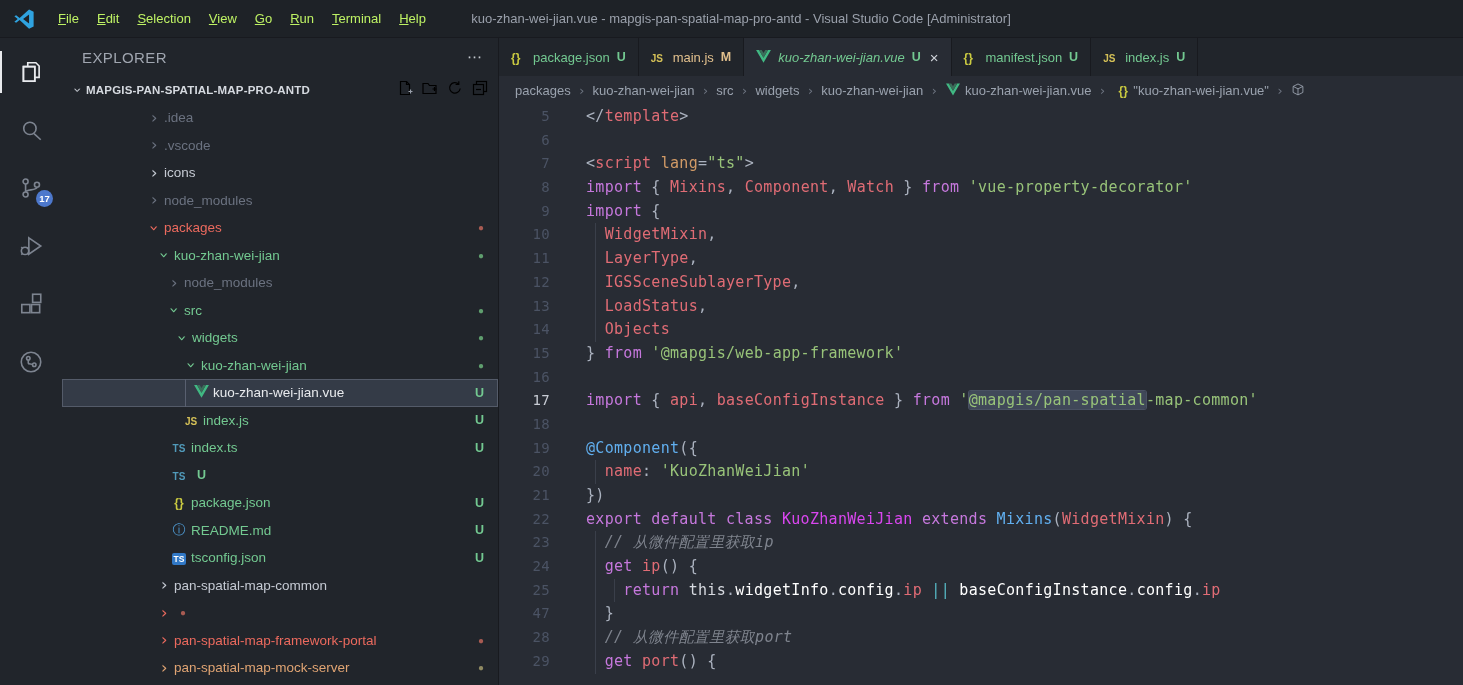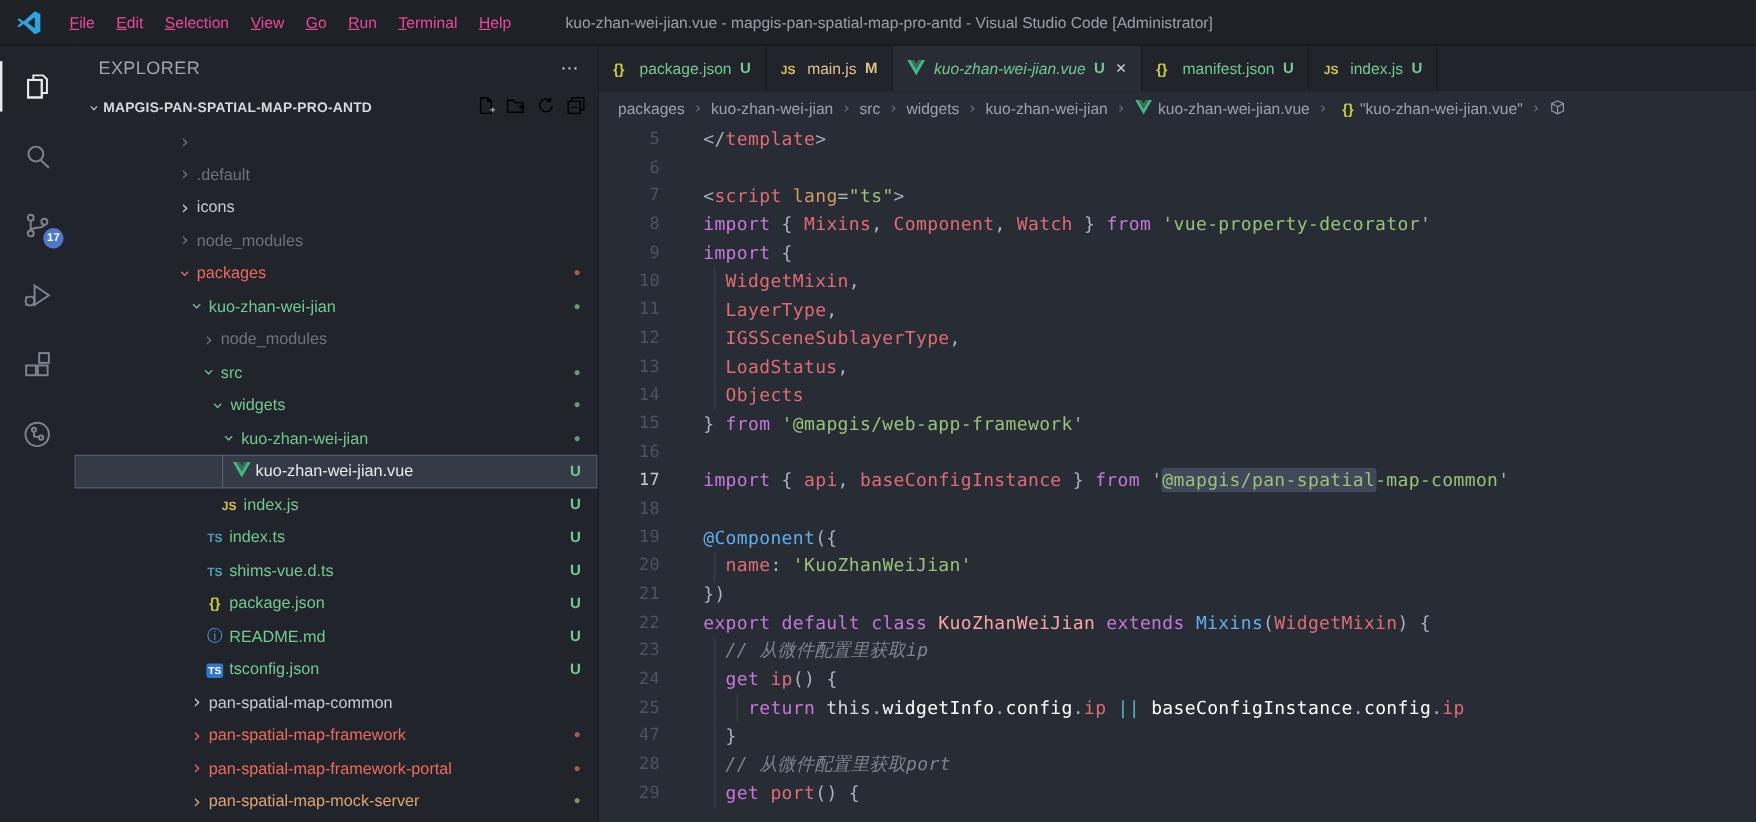--- a/index.html
+++ b/index.html
@@ -2,21 +2,21 @@
 <html><head>
 <meta charset="utf-8">
 <style>
   * { margin:0; padding:0; box-sizing:border-box; }
   html,body { width:1463px; height:685px; overflow:hidden; background:#282c34;
     font-family:"Liberation Sans", sans-serif; }
   .titlebar { height:38px; background:#1e2227; display:flex; align-items:center;
     position:relative; border-bottom:1px solid #181a1f; }
   .vscode-logo { width:22px; height:22px; margin:0 14px 0 13px; flex:none; }
   .menus { display:flex; }
-  .menu-item { display:inline-block; color:#ec4899; font-size:13px; padding:0 9px;
+  .menu-item { display:inline-block; color:#bef264; font-size:13px; padding:0 9px;
     line-height:38px; cursor:default; }
   .menu-item::first-letter { text-decoration:underline; }
   .win-title { position:absolute; left:0; right:0; text-align:center; color:#9aa0ab;
     font-size:13px; pointer-events:none;margin-left:19px; }
   .main { display:flex; height:647px; }
   
   .activitybar { width:62px; background:#21252b; flex:none; display:flex;
     flex-direction:column; align-items:center; padding-top:5px; }
   .ab-item { width:62px; height:58px; display:flex; align-items:center; justify-content:center;
     color:#7d8490; position:relative; }
@@ -79,21 +79,21 @@
   .bc-item svg { width:14px; height:13px; margin-right:5px; }
   
   .code { flex:1; overflow:hidden; font-family:"DejaVu Sans Mono",monospace;
     font-size:15px; letter-spacing:.3px; }
   .code-line { display:flex; height:23.7px; line-height:23.7px; white-space:pre; }
   .ln { width:51px; flex:none; text-align:right; color:#4b5364; font-size:14px; }
   .ln.active { color:#c8ccd4; }
   .lc { flex:1; padding-left:36px; position:relative; min-width:0; }
   .guide { position:absolute; top:0; bottom:0; width:1px; background:#3a3f4a; }
   .tk-kw{color:#c678dd} .tk-var{color:#e06c75} .tk-str{color:#98c379} .tk-fn{color:#61afef}
-  .tk-cls{color:#fca5a5} .tk-prop{color:#ffffff} .tk-op{color:#56b6c2} .tk-pun{color:#abb2bf}
+  .tk-cls{color:#d946ef} .tk-prop{color:#ffffff} .tk-op{color:#56b6c2} .tk-pun{color:#abb2bf}
   .tk-cmt{color:#7f848e;font-style:italic} .tk-attr{color:#d19a66;}
   .tk-white{color:#d7dae0}
   .tk-strhl{color:#98c379;background:#404859;border-radius:2px;box-shadow:0 0 0 1px #4a5263;}
 </style>
 </head>
 <body>
 
 <div class="titlebar">
   <svg class="vscode-logo" viewBox="0 0 24 24">
     <path fill="#2fa3e0" d="M17.5 1.5L7.2 10.9 3.4 8 1.5 9l3.6 3-3.6 3 1.9 1 3.8-2.9 10.3 9.4 5-2.4v-16zM17.5 7v10L11 12z"></path>
@@ -184,24 +184,25 @@
           <span><svg viewBox="0 0 16 16" fill="none" stroke="currentColor" stroke-width="1.2">
               <rect x="4.5" y="1.5" width="10" height="10"></rect>
               <rect x="1.5" y="4.5" width="10" height="10" fill="#21252b"></rect>
               <path d="M4 9.5h5"></path>
             </svg></span>
         </span>
     </div>
     <div class="tree" id="tree">
         <div class="tree-row" style="padding-left: 84px;">
           <span class="t-chev c-ignored">›</span>
+          <span class="t-label c-ignored">.idea</span>
         </div>
         <div class="tree-row" style="padding-left: 84px;">
           <span class="t-chev c-ignored">›</span>
-          <span class="t-label c-ignored">.default</span>
+          <span class="t-label c-ignored">.vscode</span>
         </div>
         <div class="tree-row" style="padding-left: 84px;">
           <span class="t-chev c-normal">›</span>
           <span class="t-label c-normal">icons</span>
         </div>
         <div class="tree-row" style="padding-left: 84px;">
           <span class="t-chev c-ignored">›</span>
           <span class="t-label c-ignored">node_modules</span>
         </div>
         <div class="tree-row" style="padding-left: 84px;">
@@ -246,21 +247,20 @@
           <span class="t-label c-green">index.js</span>
           <span class="t-right c-green">U</span>
         </div>
         <div class="tree-row" style="padding-left: 107px;">
           <span class="t-icon"><span class="i-ts">TS</span></span>
           <span class="t-label c-green">index.ts</span>
           <span class="t-right c-green">U</span>
         </div>
         <div class="tree-row" style="padding-left: 107px;">
           <span class="t-icon"><span class="i-ts">TS</span></span>
-          <span class="t-label c-green">shims-vue.d.ts</span>
           <span class="t-right c-green">U</span>
         </div>
         <div class="tree-row" style="padding-left: 107px;">
           <span class="t-icon"><span class="i-json">{}</span></span>
           <span class="t-label c-green">package.json</span>
           <span class="t-right c-green">U</span>
         </div>
         <div class="tree-row" style="padding-left: 107px;">
           <span class="t-icon"><span class="i-info">ⓘ</span></span>
           <span class="t-label c-green">README.md</span>
@@ -270,21 +270,20 @@
           <span class="t-icon"><span class="i-tsconfig">TS</span></span>
           <span class="t-label c-green">tsconfig.json</span>
           <span class="t-right c-green">U</span>
         </div>
         <div class="tree-row" style="padding-left: 94px;">
           <span class="t-chev c-normal">›</span>
           <span class="t-label c-normal">pan-spatial-map-common</span>
         </div>
         <div class="tree-row" style="padding-left: 94px;">
           <span class="t-chev c-red">›</span>
-          <span class="t-label c-red">pan-spatial-map-framework</span>
           <span class="t-right dot-red" style="font-size: 10px;">●</span>
         </div>
         <div class="tree-row" style="padding-left: 94px;">
           <span class="t-chev c-red">›</span>
           <span class="t-label c-red">pan-spatial-map-framework-portal</span>
           <span class="t-right dot-red" style="font-size: 10px;">●</span>
         </div>
         <div class="tree-row" style="padding-left: 94px;">
           <span class="t-chev c-orange">›</span>
           <span class="t-label c-orange">pan-spatial-map-mock-server</span>

